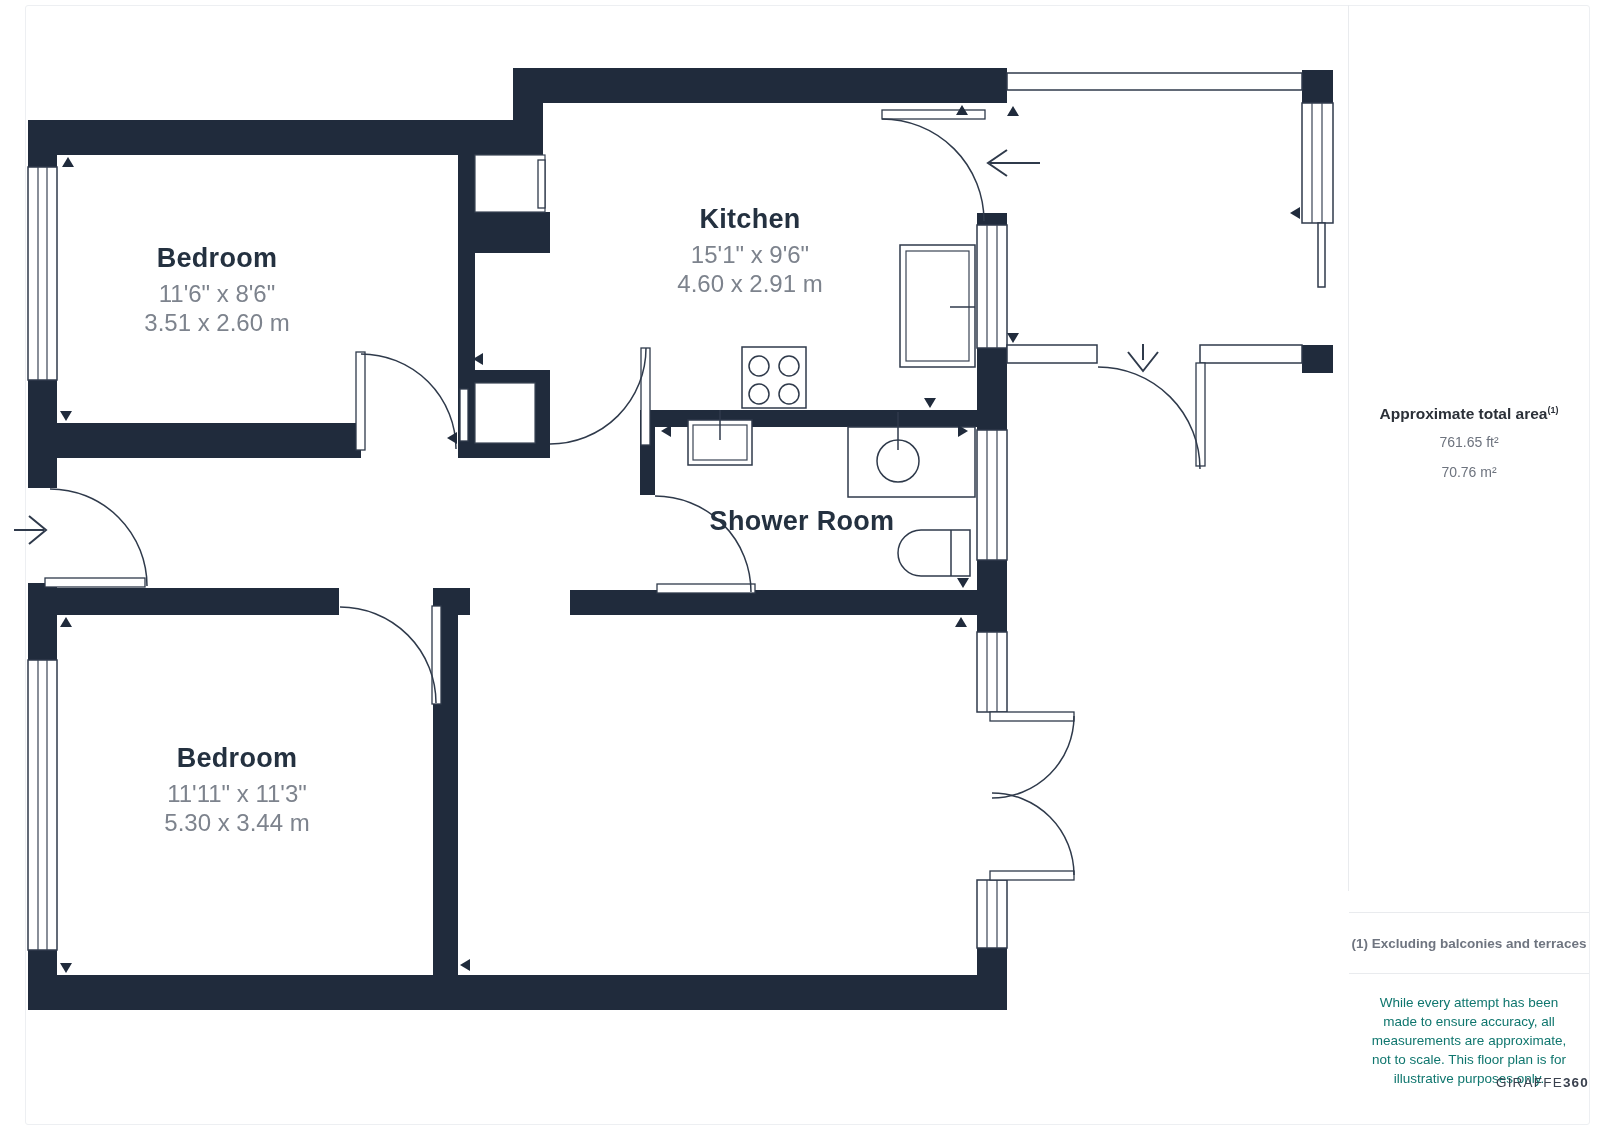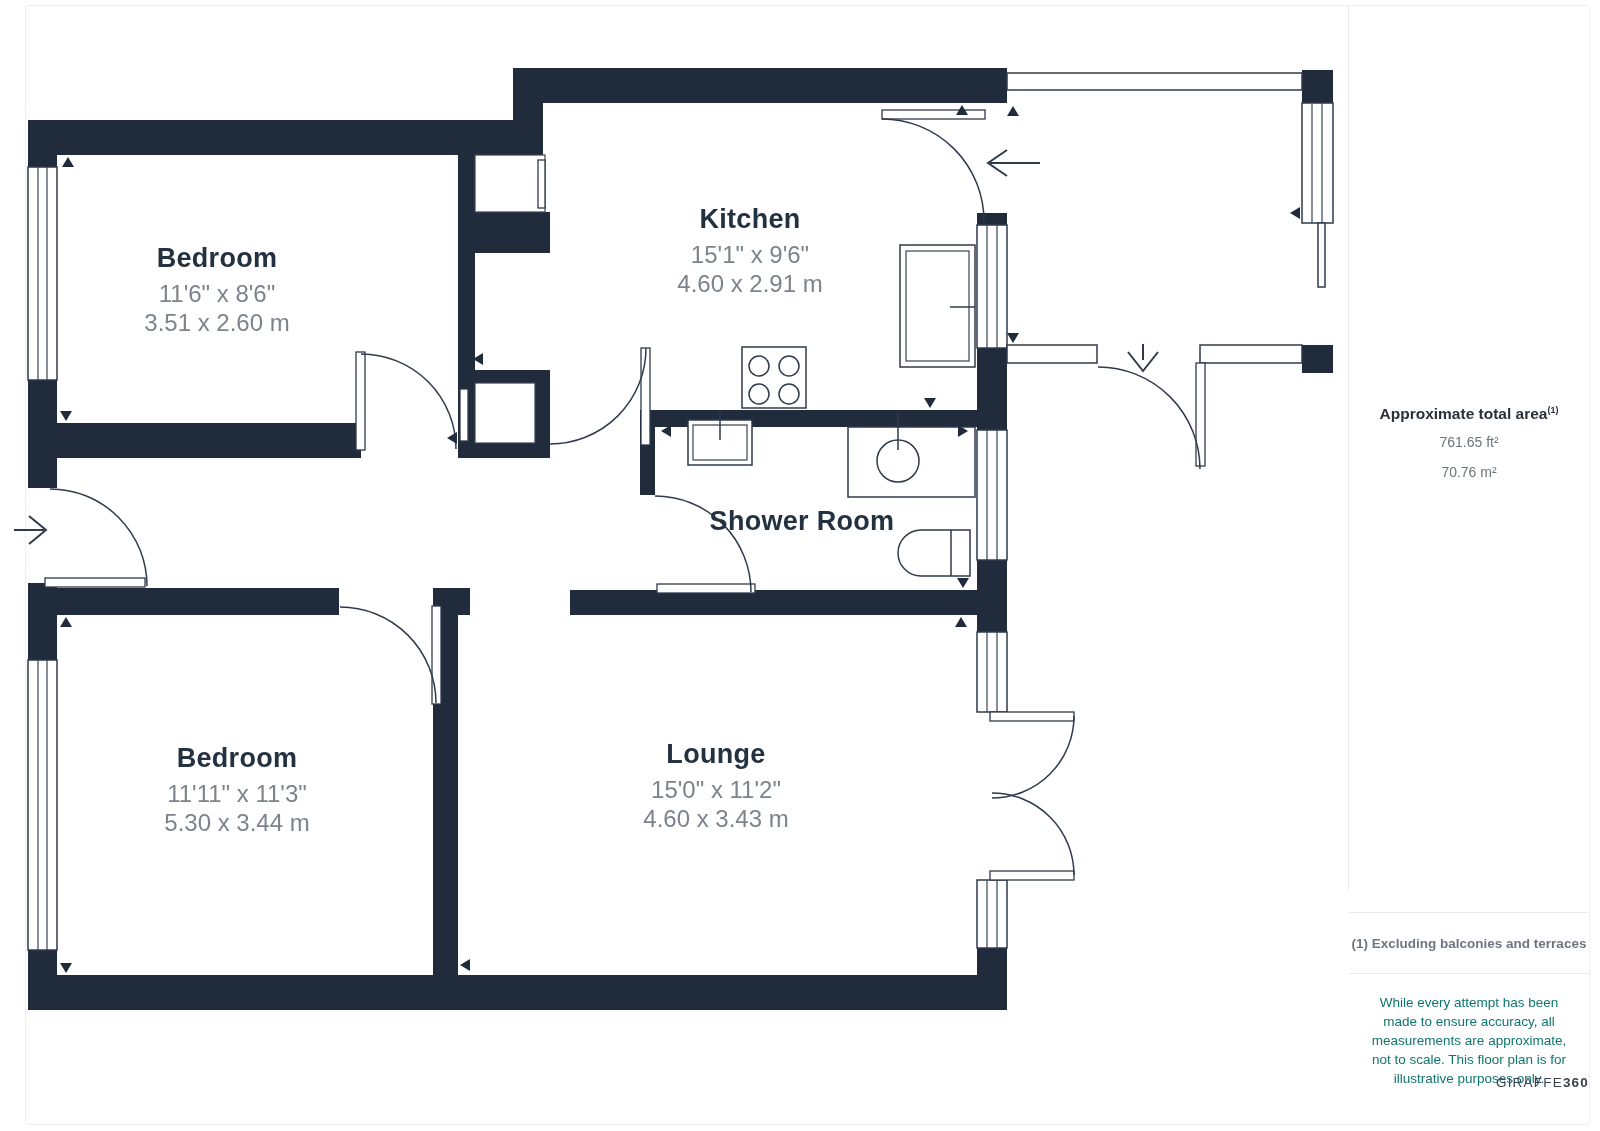--- a/index.html
+++ b/index.html
@@ -225,25 +225,20 @@
     <div class="room-dims">4.60 x 2.91 m</div>
   </div>
   <div class="room-label" style="left:802px;top:524px;">
     <div class="room-name">Shower Room</div>
   </div>
   <div class="room-label" style="left:237px;top:790px;">
     <div class="room-name">Bedroom</div>
     <div class="room-dims">11'11" x 11'3"</div>
     <div class="room-dims">5.30 x 3.44 m</div>
   </div>
-  <div class="room-label" style="left:716px;top:786px;">
-    <div class="room-name">Lounge</div>
-    <div class="room-dims">15'0" x 11'2"</div>
-    <div class="room-dims">4.60 x 3.43 m</div>
-  </div>
 
   <div class="sidebar">
     <div class="area-block">
       <div class="area-title">
         <span>Approximate total area</span><sup>(1)</sup>
       </div>
       <div class="area-val">761.65 ft²</div>
       <div class="area-val">70.76 m²</div>
     </div>
     <div class="footnote-box">

